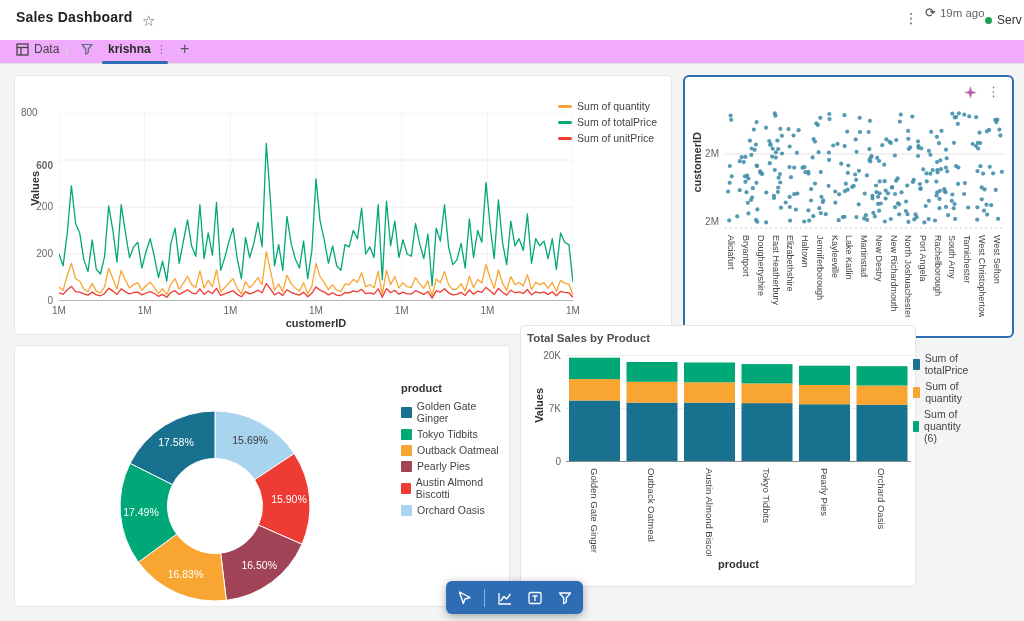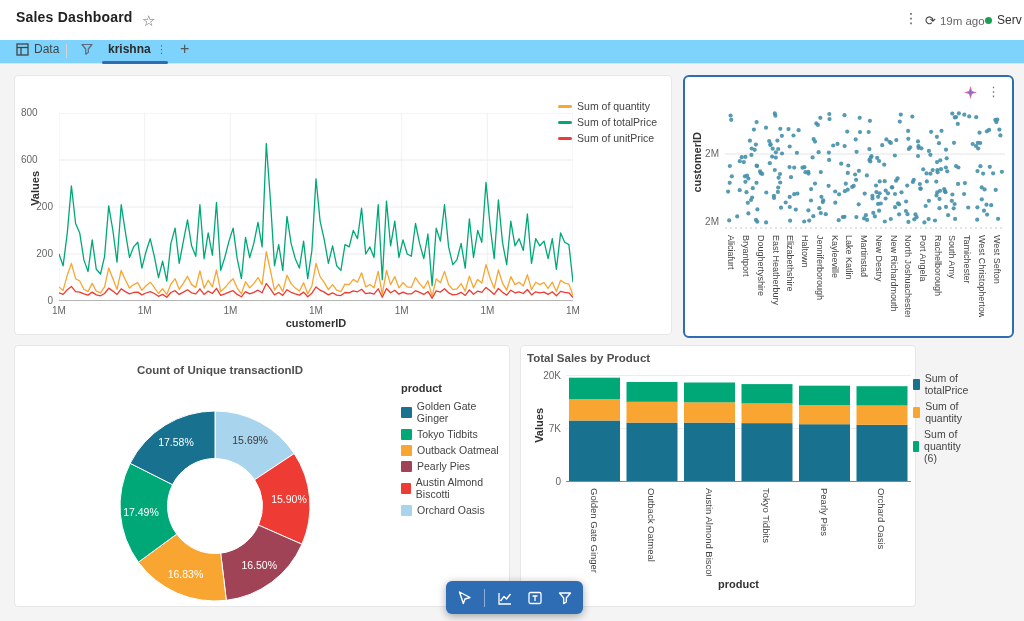--- a/index.html
+++ b/index.html
@@ -5,42 +5,42 @@
   * { margin:0; padding:0; box-sizing:border-box; }
   html,body { width:1024px; height:621px; overflow:hidden; }
   body { font-family:"Liberation Sans", sans-serif; background:#f4f4f5; color:#333; position:relative; }
   .abs { position:absolute; }
 
   
   #header { position:absolute; left:0; top:0; width:1024px; height:40px; background:#fff; }
   #page-title { position:absolute; left:16px; top:9px; font-size:14px; font-weight:bold; color:#222; letter-spacing:.2px; }
   #star { position:absolute; left:142px; top:12px; font-size:15px; color:#666; cursor:pointer; }
   #hdr-kebab { position:absolute; left:903px; top:10px; font-size:14px; color:#555; width:16px; text-align:center; cursor:pointer; }
-  #refresh-wrap { position:absolute; left:925px; top:13px; font-size:11.5px; color:#666; }
+  #refresh-wrap { position:absolute; left:925px; top:5px; font-size:11.5px; color:#666; }
   #refresh-icon { font-size:13px; color:#444; margin-right:4px; }
   #status-wrap { position:absolute; left:985px; top:13px; font-size:12px; color:#333; white-space:nowrap; }
   .dot { display:inline-block; width:7px; height:7px; border-radius:50%; background:#1d9e50; margin-right:5px; }
 
   
-  #tabbar { position:absolute; left:0; top:40px; width:1024px; height:24px; background:#7dd3fc; border-bottom:1px solid #e2e2e2; }
+  #tabbar { position:absolute; left:0; top:40px; width:1024px; height:24px; background:#f0abfc; border-bottom:1px solid #e2e2e2; }
   .tb-item { position:absolute; top:2px; font-size:12px; color:#444; display:flex; align-items:center; gap:5px; cursor:pointer; }
   #tab-data { left:16px; }
   #tb-divider { position:absolute; left:66px; top:4px; width:1px; height:14px; background:#d5d5d5; }
   #tb-funnel { left:80px; }
   #tab-krishna { left:108px; font-weight:bold; color:#2b2b2b; }
   #tab-kebab { position:absolute; left:156px; top:3px; font-size:11px; color:#666; cursor:pointer; }
   #tab-underline { position:absolute; left:102px; top:21px; width:66px; height:3px; background:#2e6db4; border-radius:2px; }
   #tab-add { position:absolute; left:180px; top:0px; font-size:16px; color:#555; cursor:pointer; }
 
   
   .panel { position:absolute; background:#fff; border:1px solid #e7e7e7; border-radius:4px; }
   #panel-line    { left:14px;  top:75px;  width:658px; height:260px; }
   #panel-scatter { left:683px; top:75px;  width:331px; height:263px; border:2px solid #2e6db4; border-radius:6px; }
   #panel-donut   { left:14px;  top:345px; width:496px; height:262px; }
-  #panel-bar     { left:520px; top:345px; width:396px; height:262px; }
+  #panel-bar     { left:520px; top:325px; width:396px; height:262px; }
 
   .chart-title { font-size:11.5px; font-weight:bold; color:#4f4f4f; }
   .tick { font-size:10px; color:#666; }
   .axis-label { font-size:11px; font-weight:bold; color:#333; }
   .vtext { writing-mode:vertical-rl; }
   .vtext-up { writing-mode:vertical-rl; transform:rotate(180deg); }
 
   .legend-row { display:flex; align-items:center; gap:5px; margin-bottom:4px; font-size:10.5px; color:#444; cursor:pointer; }
   .sw-line { width:14px; height:3px; border-radius:2px; }
   .sw-box { width:11px; height:11px; border-radius:1px; }
@@ -99,21 +99,21 @@
         <div style="">Sum of totalPrice</div>
       </div>
       <div class="legend-row" style="">
         <div class="sw-line" style="background: rgb(238, 59, 51);"></div>
         <div style="">Sum of unitPrice</div>
       </div>
     </div>
   <div class="abs vtext-up axis-label" style="left:14px; top:95px;">Values</div>
   <div id="line-yticks">
       <div class="tick" style="position: absolute; left: 6px; top: 31px; width: 32px; ">800</div>
-      <div class="tick" style="position: absolute; left: 6px; top: 78px; width: 32px; ">600</div>
+      <div class="tick" style="position: absolute; left: 6px; top: 84px; width: 32px; text-align: right; font-weight: bold;">600</div>
       <div class="tick" style="position: absolute; left: 6px; top: 125px; width: 32px; text-align: right;">200</div>
       <div class="tick" style="position: absolute; left: 6px; top: 172px; width: 32px; text-align: right;">200</div>
       <div class="tick" style="position: absolute; left: 6px; top: 219px; width: 32px; text-align: right;">0</div>
     </div>
   <svg id="line-svg" class="abs" style="left:44px; top:37px;" width="514" height="188" viewBox="0 0 514 188">
       <line x1="0.0" y1="0" x2="0.0" y2="188" stroke="#f1f1f1" stroke-width="1"></line>
       <line x1="85.7" y1="0" x2="85.7" y2="188" stroke="#f1f1f1" stroke-width="1"></line>
       <line x1="171.3" y1="0" x2="171.3" y2="188" stroke="#f1f1f1" stroke-width="1"></line>
       <line x1="257.0" y1="0" x2="257.0" y2="188" stroke="#f1f1f1" stroke-width="1"></line>
       <line x1="342.7" y1="0" x2="342.7" y2="188" stroke="#f1f1f1" stroke-width="1"></line>
@@ -475,21 +475,20 @@
       <div class="vtext" style="position: absolute; left: 232.9px; top: 158px; height: 82px; font-size: 9px; color: rgb(68, 68, 68); overflow: hidden; white-space: nowrap;">Port Angela</div>
       <div class="vtext" style="position: absolute; left: 247.7px; top: 158px; height: 82px; font-size: 9px; color: rgb(68, 68, 68); overflow: hidden; white-space: nowrap;">Rachelborough</div>
       <div class="vtext" style="position: absolute; left: 262.4px; top: 158px; height: 82px; font-size: 9px; color: rgb(68, 68, 68); overflow: hidden; white-space: nowrap;">South Amy</div>
       <div class="vtext" style="position: absolute; left: 277.2px; top: 158px; height: 82px; font-size: 9px; color: rgb(68, 68, 68); overflow: hidden; white-space: nowrap;">Tamichester</div>
       <div class="vtext" style="position: absolute; left: 291.9px; top: 158px; height: 82px; font-size: 9px; color: rgb(68, 68, 68); overflow: hidden; white-space: nowrap;">West Christophertown</div>
       <div class="vtext" style="position: absolute; left: 306.6px; top: 158px; height: 82px; font-size: 9px; color: rgb(68, 68, 68); overflow: hidden; white-space: nowrap;">West Sefton</div>
     </div>
 </div>
 
 <div id="panel-donut" class="panel">
-  <div class="abs chart-title" style="left:20px; top:18px; width:370px; text-align:center;">Count of Unique transactionID</div>
   <svg id="donut-svg" class="abs" style="left:100px; top:60px;" width="200" height="200" viewBox="0 0 200 200">
       <path d="M100.00 5.00 A95 95 0 0 1 179.21 47.55 L139.60 73.78 A47.5 47.5 0 0 0 100.00 52.50 Z" fill="#a8d4ee" stroke="#fff" stroke-width="1"></path>
       <text x="135.1" y="38.1" text-anchor="middle" font-size="10.5" fill="#3a3a3a">15.69%</text>
       <path d="M179.21 47.55 A95 95 0 0 1 186.96 138.24 L143.48 119.12 A47.5 47.5 0 0 0 139.60 73.78 Z" fill="#ee3b33" stroke="#fff" stroke-width="1"></path>
       <text x="174.0" y="97.2" text-anchor="middle" font-size="10.5" fill="#ffffff">15.90%</text>
       <path d="M186.96 138.24 A95 95 0 0 1 111.34 194.32 L105.67 147.16 A47.5 47.5 0 0 0 143.48 119.12 Z" fill="#a04356" stroke="#fff" stroke-width="1"></path>
       <text x="144.2" y="163.1" text-anchor="middle" font-size="10.5" fill="#ffffff">16.50%</text>
       <path d="M111.34 194.32 A95 95 0 0 1 23.40 156.19 L61.70 128.10 A47.5 47.5 0 0 0 105.67 147.16 Z" fill="#f8a531" stroke="#fff" stroke-width="1"></path>
       <text x="70.5" y="171.6" text-anchor="middle" font-size="10.5" fill="#ffffff">16.83%</text>
       <path d="M23.40 156.19 A95 95 0 0 1 15.13 57.31 L57.57 78.65 A47.5 47.5 0 0 0 61.70 128.10 Z" fill="#00a878" stroke="#fff" stroke-width="1"></path>

